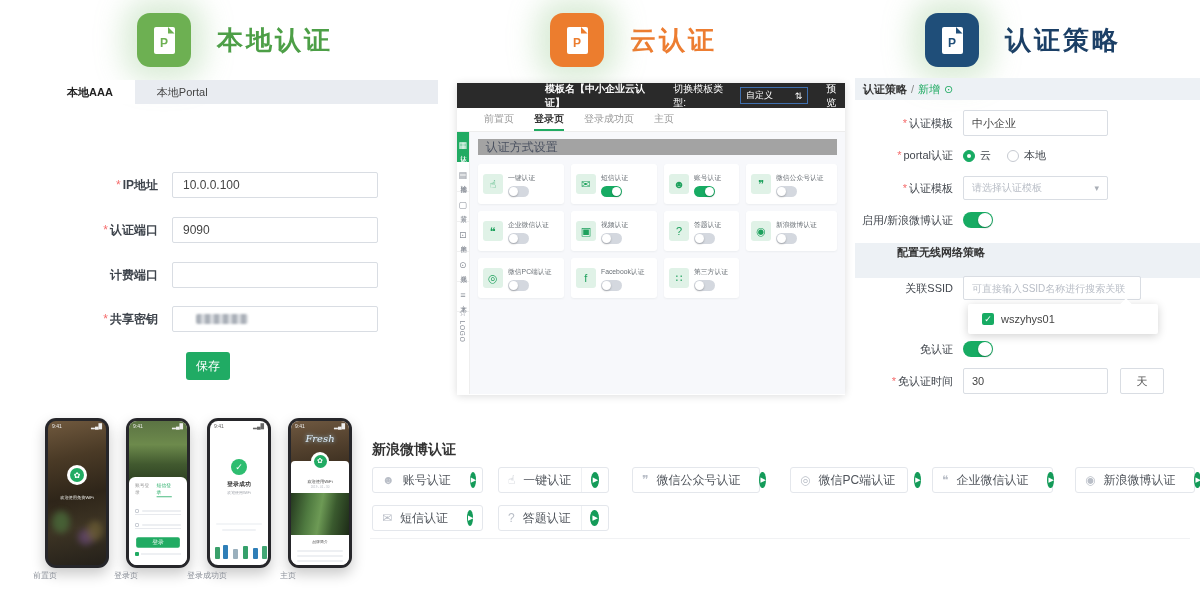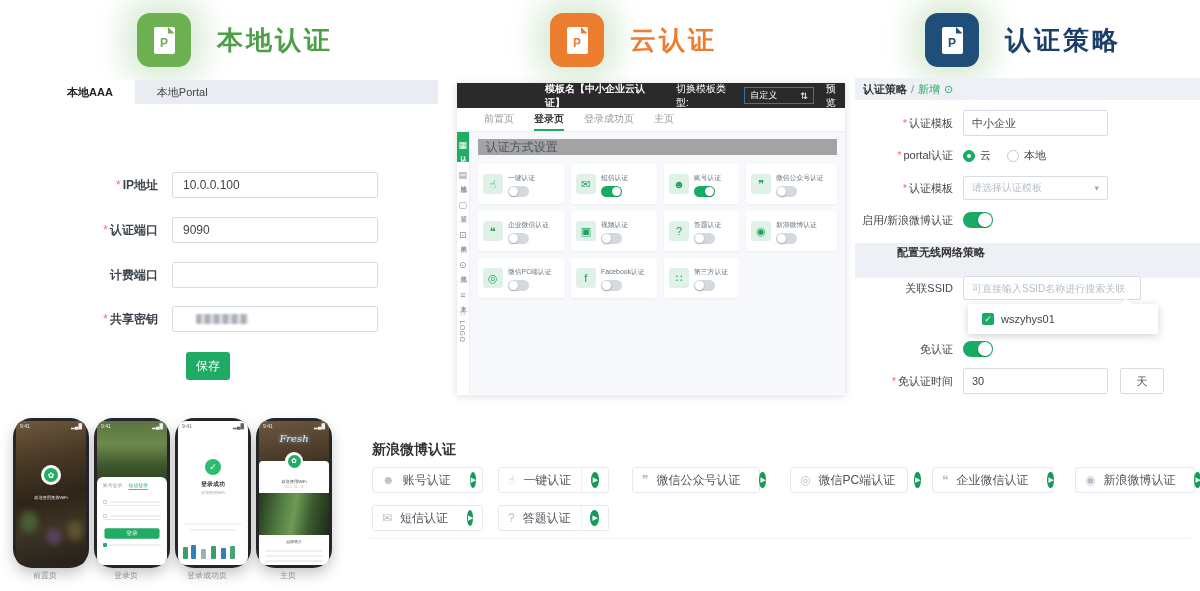--- a/index.html
+++ b/index.html
@@ -37,21 +37,21 @@
               font-size:12px; border:none; border-radius:3px; cursor:pointer; font-family:inherit; }
 
   
   .cpanel { position:absolute; left:457px; top:83px; width:388px; height:312px; background:#fff;
             box-shadow:0 1px 8px rgba(0,0,0,.14); }
   .ctop { height:25px; background:#2a2a2a; display:flex; align-items:center; color:#fff; font-size:10px; padding-left:88px; }
   .ctop .tname { font-weight:bold; }
   .ctop .sw { margin-left:16px; }
   .csel { margin-left:8px; width:72px; height:17px; border:1px solid #3f6fae; display:flex; align-items:center;
           justify-content:space-between; padding:0 5px; font-size:9px; color:#fff; cursor:pointer; }
-  .cprev { margin-left:12px; cursor:pointer; }
+  .cprev { margin-left:18px; cursor:pointer; }
   .ctabs { height:24px; border-bottom:1px solid #ededed; display:flex; gap:20px; padding-left:27px; align-items:stretch; font-size:10px; }
   .ctab { color:#999; display:flex; align-items:center; cursor:pointer; border-bottom:2px solid transparent; }
   .ctab.active { color:#333; font-weight:bold; border-bottom-color:#21ab63; }
   .cbody { display:flex; height:262px; }
   .cside { width:23px; border-right:1px solid #eee; display:flex; flex-direction:column; }
   .citem { height:30px; border-bottom:1px solid #f0f0f0; display:flex; flex-direction:column; align-items:center;
            justify-content:center; color:#8a8f98; cursor:pointer; }
   .citem .g { font-size:9px; line-height:9px; }
   .citem .vl { writing-mode:vertical-rl; font-size:8px; transform:scale(.8); letter-spacing:1px; }
   .citem.active { background:#21ab63; color:#fff; border-bottom-color:#21ab63; }
@@ -98,22 +98,22 @@
   .ssid-panel { position:absolute; left:968px; top:304px; width:190px; height:30px; background:#fff; border-radius:2px;
                 box-shadow:0 2px 10px rgba(0,0,0,.18); display:flex; align-items:center; padding-left:14px; gap:7px; }
   .ssid-panel .notch { position:absolute; top:-4px; right:28px; width:8px; height:8px; background:#fff; transform:rotate(45deg); }
   .cbx { width:12px; height:12px; background:#17ab63; border-radius:2px; color:#fff; font-size:9px; line-height:12px;
          text-align:center; cursor:pointer; }
   .ssid-name { font-size:11px; color:#444; }
   .unit-box { position:absolute; left:1120px; top:368px; width:44px; height:26px; border:1px solid #d9dde3; border-radius:2px;
               font-size:11px; color:#555; display:flex; align-items:center; justify-content:center; background:#fff; }
 
   
-  .phone { position:absolute; width:76px; height:150px; background:#26262a; border-radius:19px; padding:3px;
-           box-shadow:0 6px 14px rgba(0,0,0,.22); }
+  .phone { position:absolute; width:64px; height:150px; background:#26262a; border-radius:11px; padding:3px;
+           box-shadow:0 6px 14px rgba(0,0,0,.22);margin-left:32px; }
   .screen { width:100%; height:100%; border-radius:8px; overflow:hidden; position:relative; background:#fff; }
   .pcap { position:absolute; top:570px; font-size:8px; color:#8a8f98; width:64px; text-align:center; }
   .sbar { position:absolute; top:2px; left:4px; right:4px; display:flex; justify-content:space-between;
           font-size:5px; line-height:6px; }
   .p1 .screen { background:linear-gradient(168deg,#70593e 0%,#4a3a26 26%,#2e2519 52%,#3d3424 72%,#24201a 100%); }
   .blob { position:absolute; border-radius:50%; filter:blur(3px); }
   .logo-ring { position:absolute; left:50%; transform:translateX(-50%); background:#fff; border-radius:50%;
                display:flex; align-items:center; justify-content:center; }
   .logo-core { background:#21ab63; border-radius:50%; color:#fff; display:flex; align-items:center; justify-content:center; }
   .p1-txt { position:absolute; top:72px; width:100%; text-align:center; color:#f2f2ee; font-size:6px; transform:scale(.7); }

